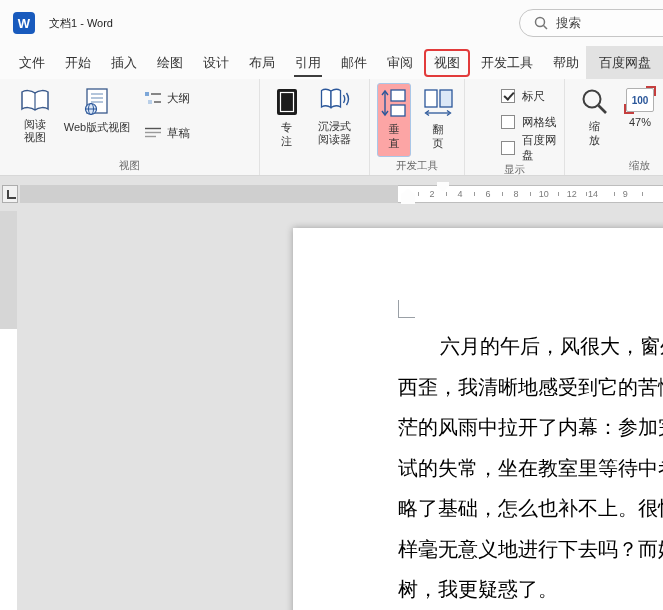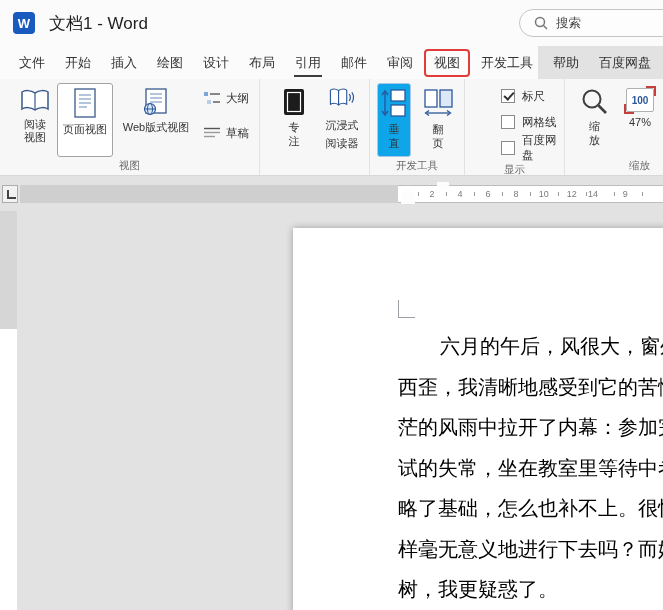--- a/index.html
+++ b/index.html
@@ -3,47 +3,47 @@
 <meta charset="utf-8">
 <style>
   * { margin:0; padding:0; box-sizing:border-box; }
   html,body { width:663px; height:610px; overflow:hidden; }
   body { font-family:"Liberation Sans","DejaVu Sans",sans-serif; background:#e2e2e2; position:relative; }
 
   
   .titlebar { position:absolute; top:0; left:0; width:663px; height:46px; background:#fbfbfb; display:flex; align-items:center; }
   .word-logo { width:22px; height:22px; border-radius:4px; color:#fff; font-weight:bold; font-size:13px;
                display:flex; align-items:center; justify-content:center; margin-left:13px; background:#185abd; }
-  .title-text { margin-left:14px; font-size:17px; color:#1f1f1f; }
+  .title-text { margin-left:14px; font-size:11px; color:#1f1f1f; }
   .search-pill { position:absolute; left:519px; top:9px; width:220px; height:28px; border:1px solid #c6c6c6;
                  border-radius:14px; background:#fdfdfd; display:flex; align-items:center; padding-left:14px; gap:8px;
                  font-size:12.5px; color:#454545; }
 
   
-  .tab-row { position:absolute; top:46px; left:0; width:538px; height:33px; background:#fbfbfb;
+  .tab-row { position:absolute; top:46px; left:0; width:586px; height:33px; background:#fbfbfb;
              display:flex; align-items:center; padding-left:9px; font-size:13px; color:#333; }
   .tab { padding:6px 10px; position:relative; white-space:nowrap; cursor:default; }
   .tab.underlined::after { content:""; position:absolute; left:9px; right:9px; bottom:1px; height:2px; background:#3d3d3d; }
   .tab.boxed { border:2px solid #e23b3b; border-radius:4px; padding:3px 8px; margin:0 1px; }
 
   
   .ribbon { position:absolute; top:79px; left:0; width:663px; height:97px; background:#f7f7f7;
             border-bottom:1px solid #d8d8d8; display:flex; }
   .group { height:100%; border-right:1px solid #e2e2e2; display:flex; flex-direction:column; }
   .group:last-child { border-right:none; flex:1; }
   .group-body { flex:1; display:flex; align-items:flex-start; padding:4px 4px 0 4px; gap:3px; }
   .group-label { height:19px; text-align:center; font-size:10.5px; color:#6b6b6b; line-height:17px; }
   .big-btn { height:74px; display:flex; flex-direction:column; align-items:center; justify-content:flex-start;
              gap:4px; padding:4px 3px; font-size:11px; color:#333; border:1px solid transparent; border-radius:3px;
              text-align:center; }
   .big-btn.selected { border-color:#a3a3a3; background:#ffffff; }
-  .big-btn.selected-blue { border-color:#a9c7e8; background:#0ea5e9; }
+  .big-btn.selected-blue { border-color:#a9c7e8; background:#fca5a5; }
   .lbl-2 { width:26px; line-height:13px; word-break:break-all; }
   .lbl-v { width:13px; line-height:14px; word-break:break-all; }
-  .lbl-3 { width:38px; line-height:18px; word-break:break-all; }
+  .lbl-3 { width:38px; line-height:13px; word-break:break-all; }
   .lbl-1line { white-space:nowrap; }
   .btn-col { display:flex; flex-direction:column; gap:16px; padding-top:6px; }
   .small-btn { display:flex; align-items:center; gap:6px; font-size:11.5px; color:#333; padding:2px 5px; }
   .chk-col { display:flex; flex-direction:column; padding:4px 2px 0 8px; }
   .chk-row { display:flex; align-items:center; gap:7px; font-size:11.5px; color:#333; height:26px;padding-left:28px; }
   .chk-box { width:14px; height:14px; border:1px solid #8a8a8a; background:#fff; position:relative; flex:0 0 auto; }
   .chk-box.checked::after { content:""; position:absolute; left:2px; top:2px; width:8px; height:4px;
                             border-left:2px solid #333; border-bottom:2px solid #333; transform:rotate(-48deg); }
   .z100 { width:28px; height:24px; border:1px solid #b0b0b0; background:#fff; border-radius:2px; position:relative;
           display:flex; align-items:center; justify-content:center; color:#2b579a; font-weight:bold; font-size:10px; }
@@ -120,30 +120,20 @@
 
     <div class="group" style="width:260px;">
       <div class="group-body" style="padding-left:16px;">
         <div class="big-btn">
           <svg width="30" height="26" viewBox="0 0 30 26">
             <path d="M15 5 C11 2 5 2 2 4 L2 21 C5 19 11 19 15 22 C19 19 25 19 28 21 L28 4 C25 2 19 2 15 5 Z" fill="#fff" stroke="#3a5a8c" stroke-width="1.5"></path>
             <line x1="15" y1="5" x2="15" y2="22" stroke="#3a5a8c" stroke-width="1.2"></line>
           </svg>
           <span class="lbl-2">阅读视图</span>
         </div>
-        <div class="big-btn selected" style="width:56px;">
-          <svg width="24" height="30" viewBox="0 0 24 30">
-            <rect x="2" y="1" width="20" height="28" fill="#fff" stroke="#3a5a8c" stroke-width="1.3"></rect>
-            <line x1="6" y1="7" x2="18" y2="7" stroke="#8aa6c8" stroke-width="1.3"></line>
-            <line x1="6" y1="11" x2="18" y2="11" stroke="#8aa6c8" stroke-width="1.3"></line>
-            <line x1="6" y1="15" x2="18" y2="15" stroke="#8aa6c8" stroke-width="1.3"></line>
-            <line x1="6" y1="19" x2="14" y2="19" stroke="#8aa6c8" stroke-width="1.3"></line>
-          </svg>
-          <span class="lbl-1line">页面视图</span>
-        </div>
         <div class="big-btn" style="width:80px;">
           <svg width="26" height="28" viewBox="0 0 26 28">
             <rect x="3" y="1" width="20" height="24" fill="#fff" stroke="#3a5a8c" stroke-width="1.3"></rect>
             <line x1="7" y1="6" x2="19" y2="6" stroke="#8aa6c8" stroke-width="1.3"></line>
             <line x1="7" y1="10" x2="19" y2="10" stroke="#8aa6c8" stroke-width="1.3"></line>
             <line x1="7" y1="14" x2="19" y2="14" stroke="#8aa6c8" stroke-width="1.3"></line>
             <circle cx="7" cy="21" r="5.5" fill="#dce8f7" stroke="#2b579a" stroke-width="1.2"></circle>
             <line x1="1.5" y1="21" x2="12.5" y2="21" stroke="#2b579a" stroke-width="1"></line>
             <ellipse cx="7" cy="21" rx="2.5" ry="5.5" fill="none" stroke="#2b579a" stroke-width="1"></ellipse>
           </svg>
@@ -166,21 +156,21 @@
               <line x1="0" y1="9.5" x2="11" y2="9.5" stroke="#999" stroke-width="1.4"></line>
             </svg>
             <span>草稿</span>
           </div>
         </div>
       </div>
       <div class="group-label">视图</div>
     </div>
 
     <div class="group" style="width:110px;">
-      <div class="group-body" style="justify-content:flex-end; gap:10px;">
+      <div class="group-body" style="justify-content:center; gap:10px;">
         <div class="big-btn">
           <svg width="22" height="28" viewBox="0 0 22 28">
             <rect x="1" y="1" width="20" height="26" rx="2" fill="#1c1c1c"></rect>
             <rect x="4.5" y="4.5" width="13" height="19" fill="none" stroke="#fff" stroke-width="1.2"></rect>
           </svg>
           <span class="lbl-v">专注</span>
         </div>
         <div class="big-btn">
           <svg width="30" height="28" viewBox="0 0 30 28">
             <path d="M11 3 C8 1 4 1 1.5 2.5 L1.5 19 C4 17.5 8 17.5 11 19.5 Z" fill="#fff" stroke="#2b579a" stroke-width="1.3"></path>

